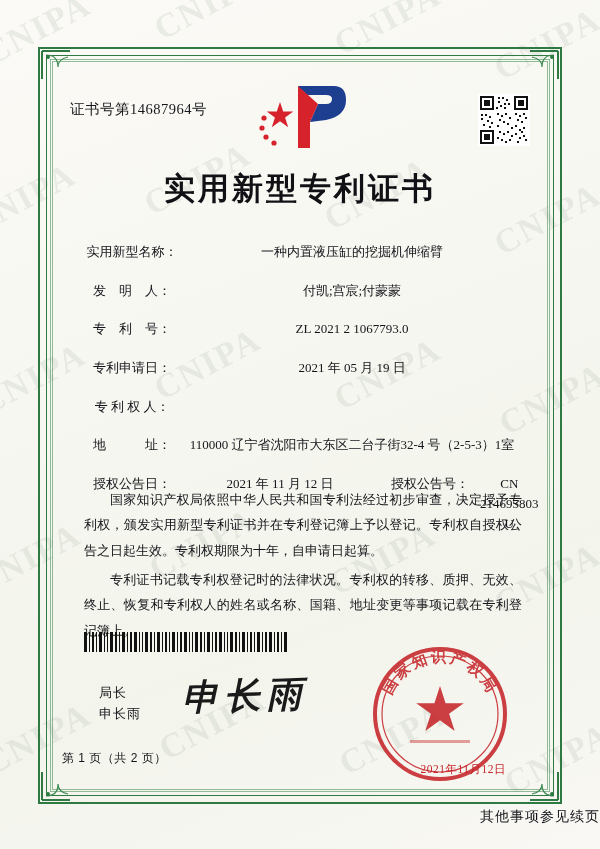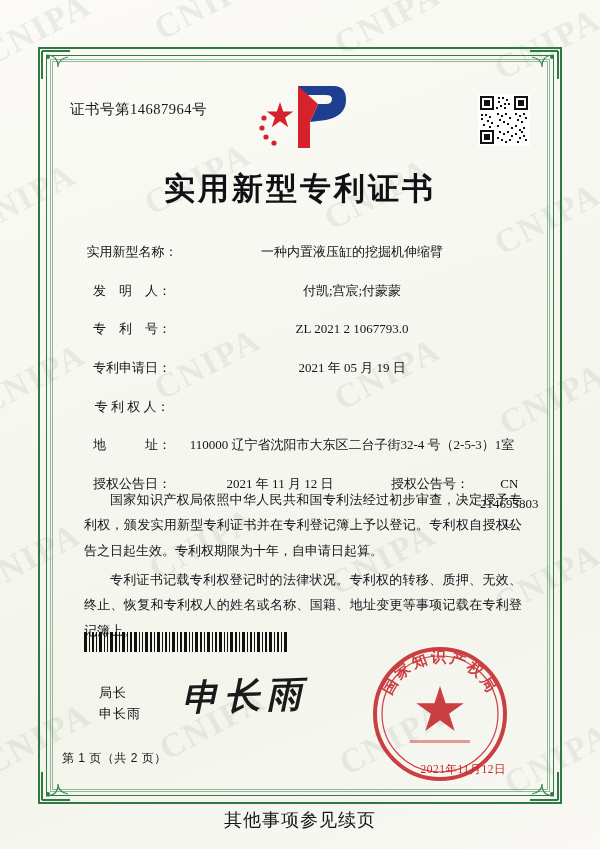--- a/index.html
+++ b/index.html
@@ -225,23 +225,23 @@
     font-family: Liberation Sans, sans-serif;
     font-size: 12px;
     color: #15141a;
     letter-spacing: .5px;
   }
 
   .footer-note {
     position: absolute;
     left: 0; right: 0;
     top: 808px;
-    text-align: center;
+    text-align: right;
     font-family: Liberation Sans, sans-serif;
-    font-size: 18px;
+    font-size: 14px;
     color: #15141a;
     letter-spacing: 1px;
   }
 </style>
 </head>
 <body>
 
 <div class="page">
 
   <div class="watermarks">

